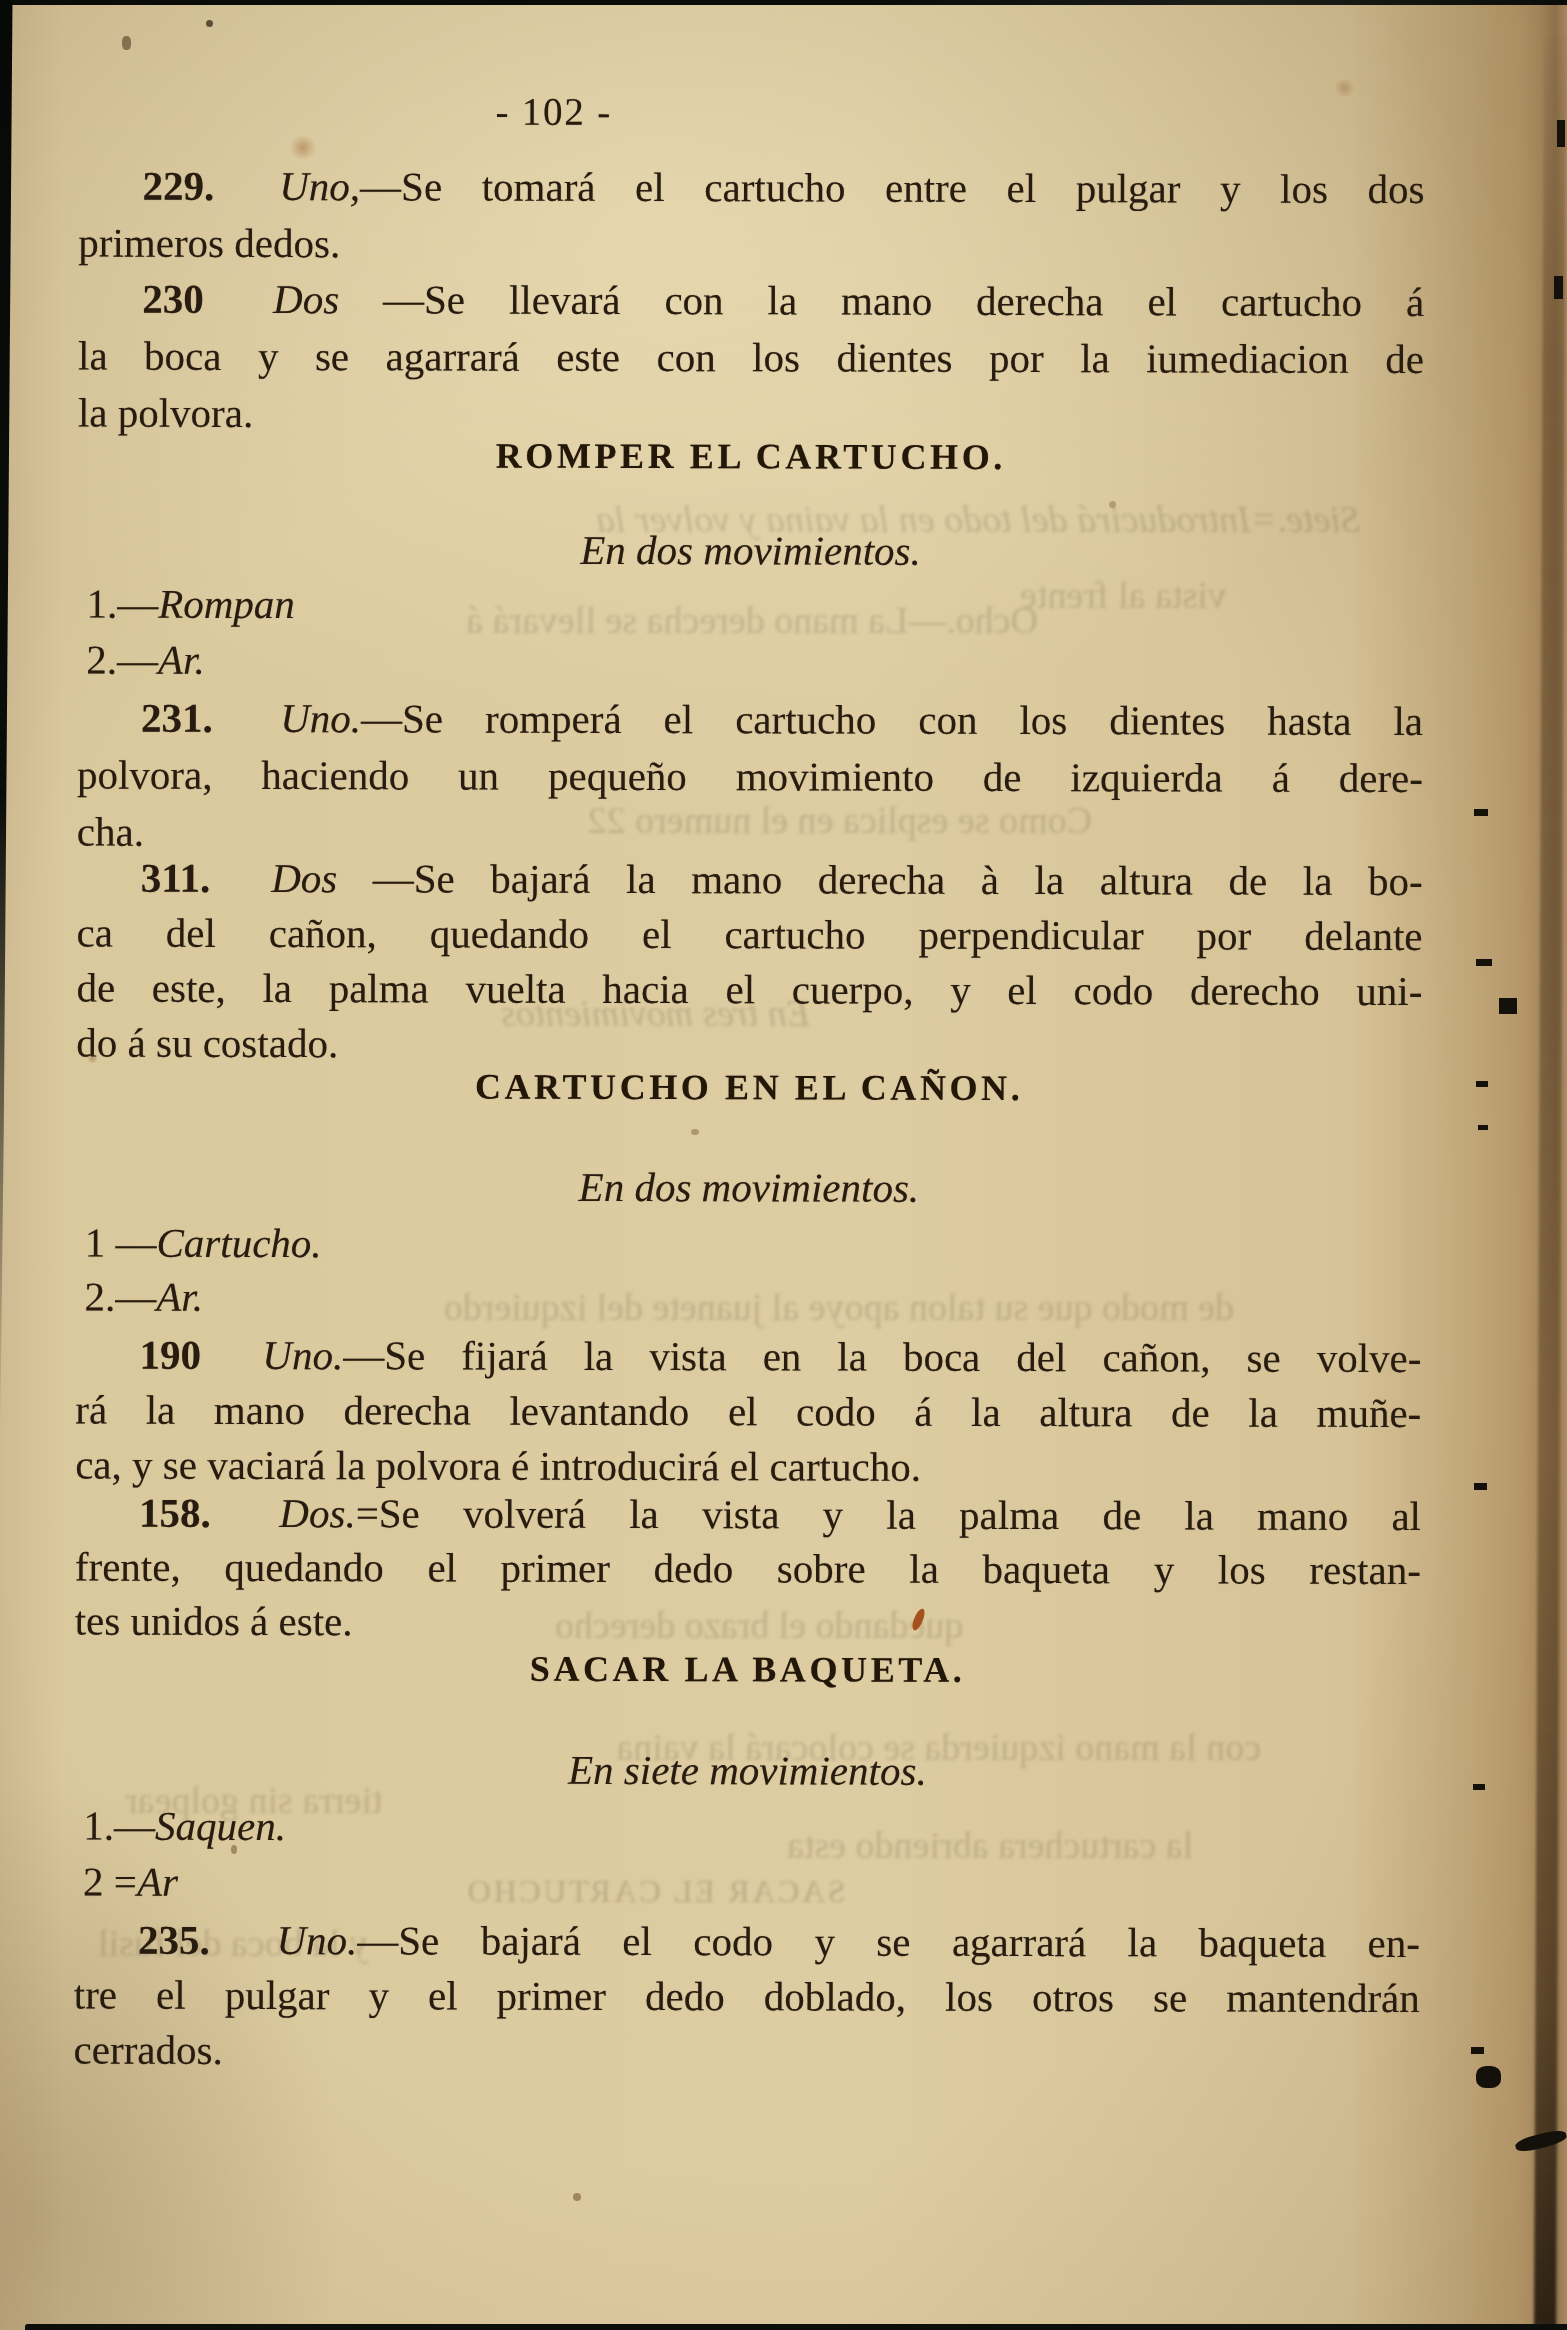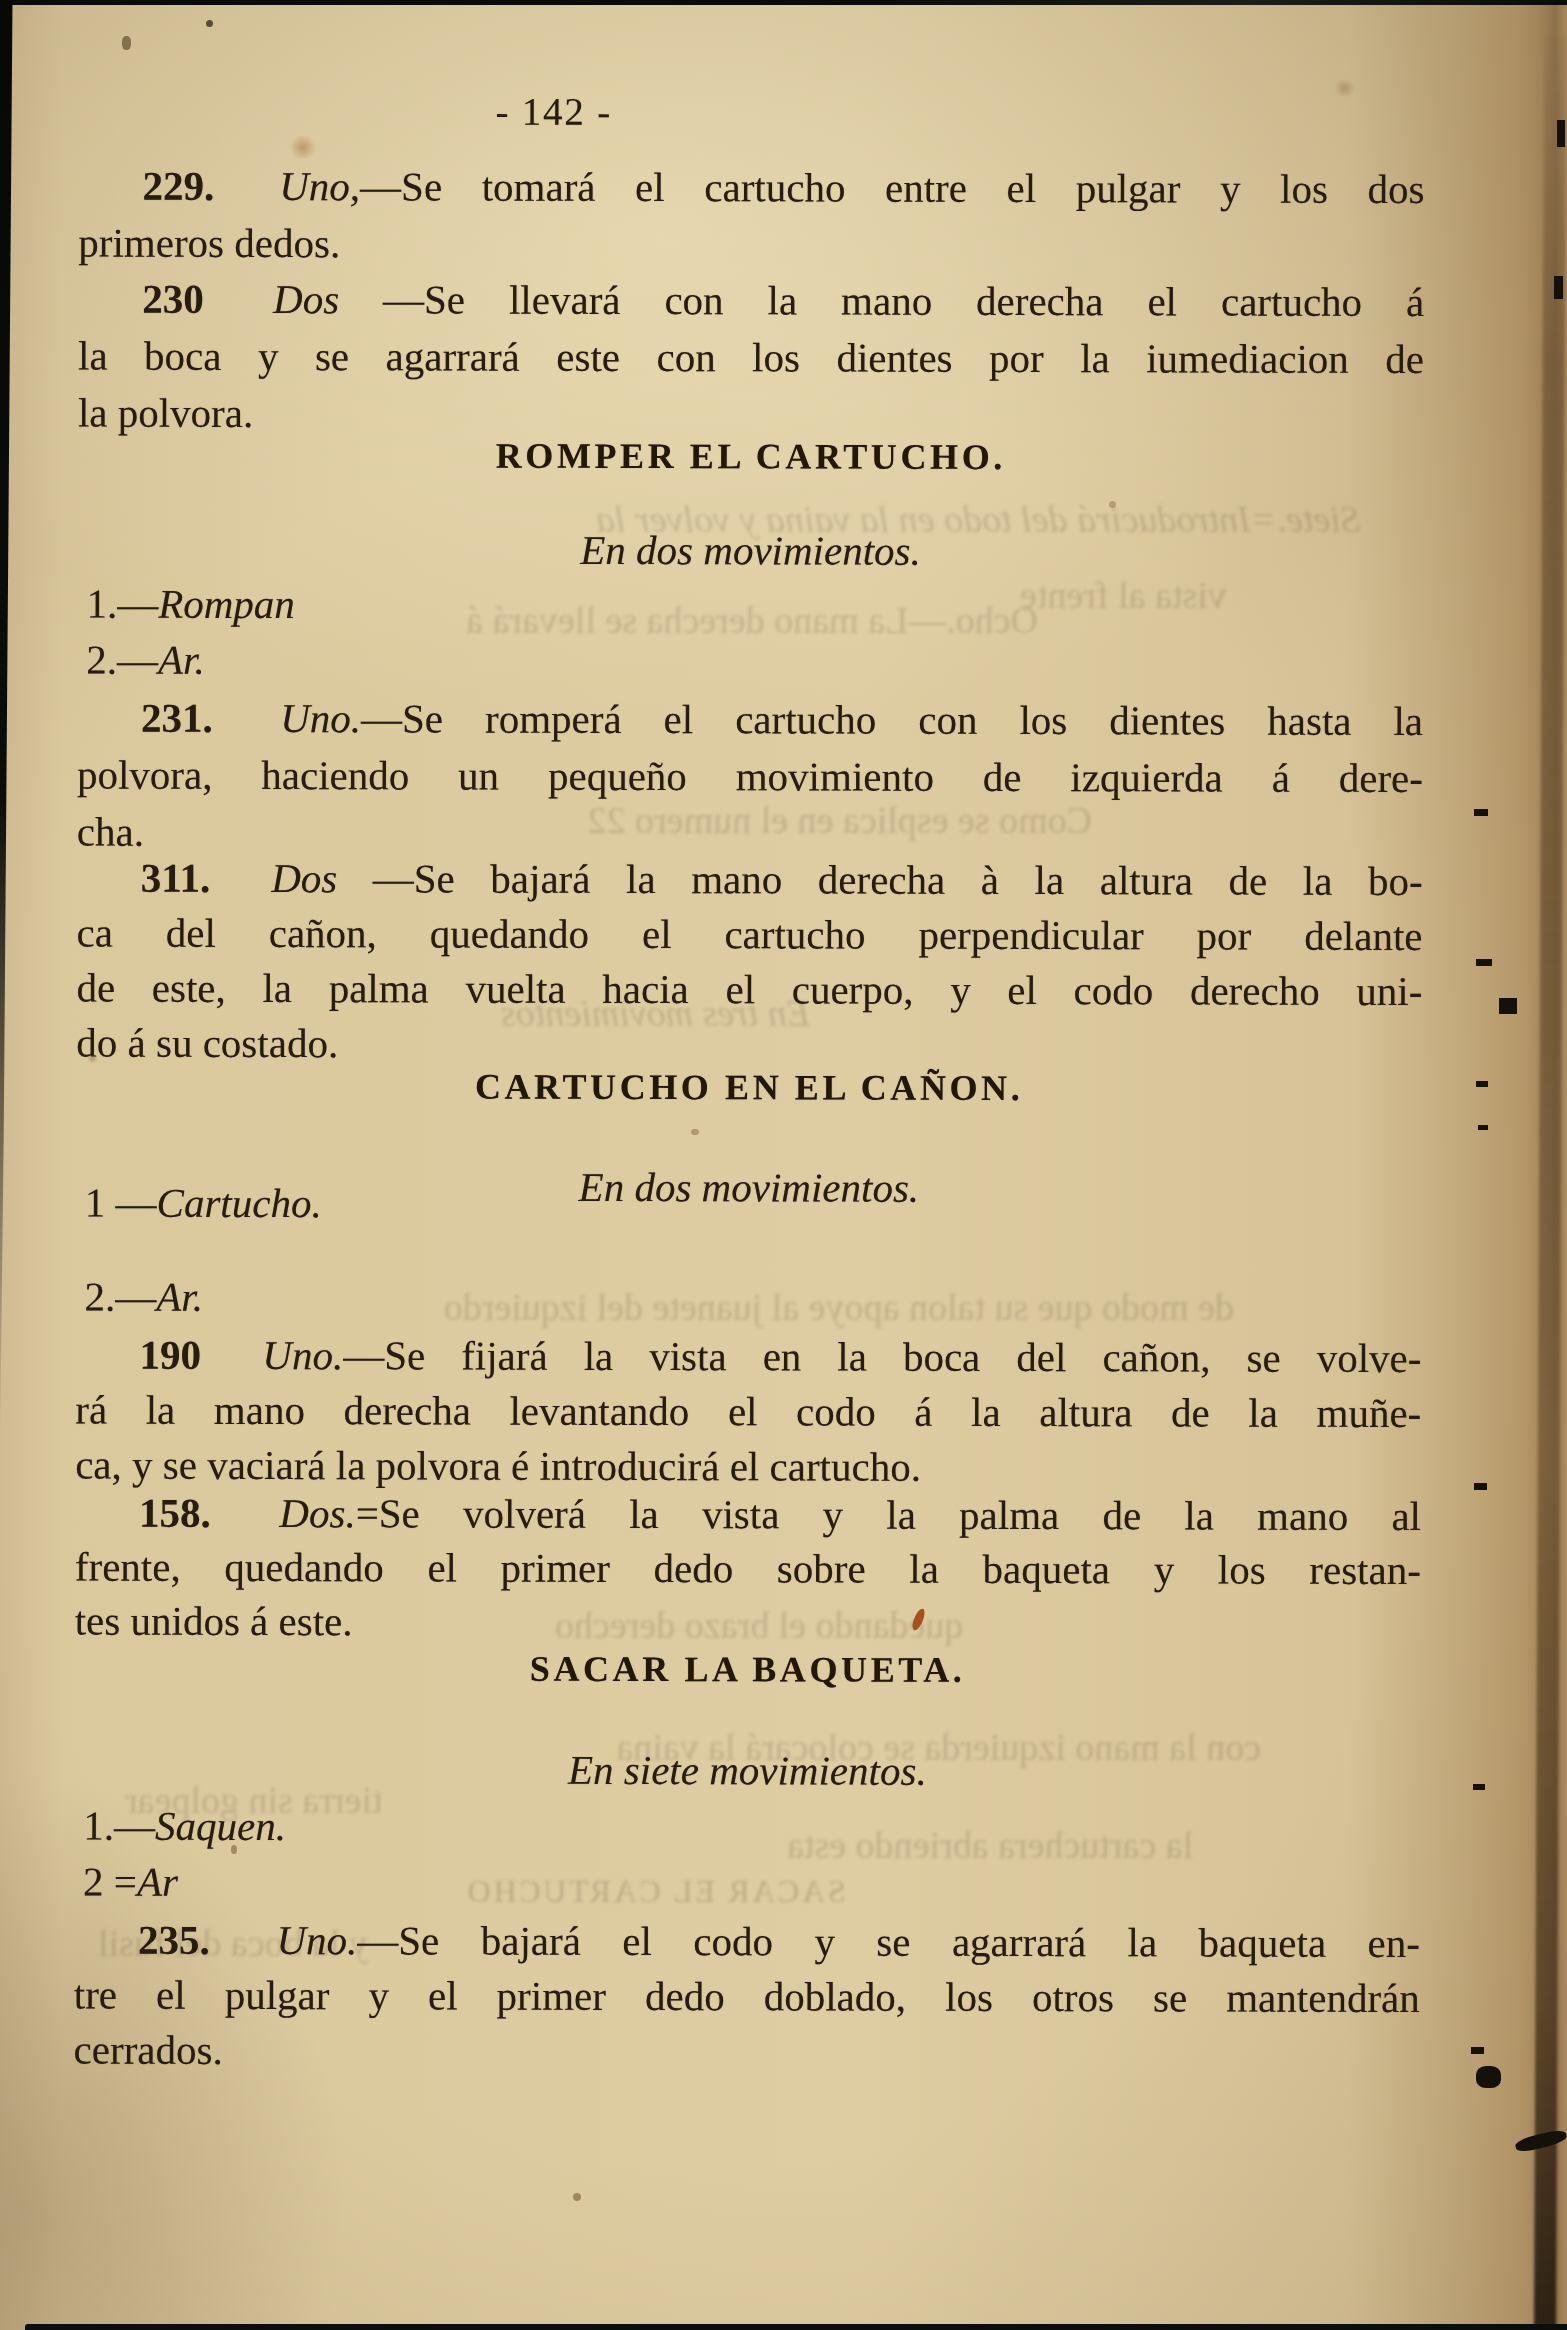--- a/index.html
+++ b/index.html
@@ -98,21 +98,21 @@
   <div class="ghost g5">de modo que su talon apoye al juanete del izquierdo</div>
   <div class="ghost g6">quedando el brazo derecho</div>
   <div class="ghost g7">con la mano izquierda se colocará la vaina</div>
   <div class="ghost g8">tierra sin golpear</div>
   <div class="ghost g9">la cartuchera abriendo esta</div>
   <div class="ghost g10">SACAR EL CARTUCHO</div>
   <div class="ghost g11">y la boca del fusil</div>
 
   <div class="content">
 
-    <div class="pagenum">- 142 -</div>
+    <div class="pagenum">- 102 -</div>
 
     <div class="para" style="top:159px">
       <div class="ln first">
         <span class="num">229.</span>
         <span class="it">Uno,</span><span>—Se tomará el cartucho entre el pulgar y los dos</span>
       </div>
       <div class="ln end">primeros dedos.</div>
     </div>
 
     <div class="para" style="top:272px">
@@ -151,21 +151,21 @@
       </div>
       <div class="ln">ca del cañon, quedando el cartucho perpendicular por delante</div>
       <div class="ln">de este, la palma vuelta hacia el cuerpo, y el codo derecho uni-</div>
       <div class="ln end">do á su costado.</div>
     </div>
 
     <div class="heading" style="top:1066px">CARTUCHO EN EL CAÑON.</div>
 
     <div class="movement" style="top:1163px">En dos movimientos.</div>
 
-    <div class="command" style="top:1180px">
+    <div class="command" style="top:1220px">
       <span class="cnum">1 —</span><span class="cword">Cartucho.</span>
     </div>
     <div class="command" style="top:1274px">
       <span class="cnum">2.—</span><span class="cword">Ar.</span>
     </div>
 
     <div class="para lh62" style="top:1329px">
       <div class="ln first">
         <span class="num">190</span>
         <span class="it">Uno.</span><span>—Se fijará la vista en la boca del cañon, se volve-</span>

